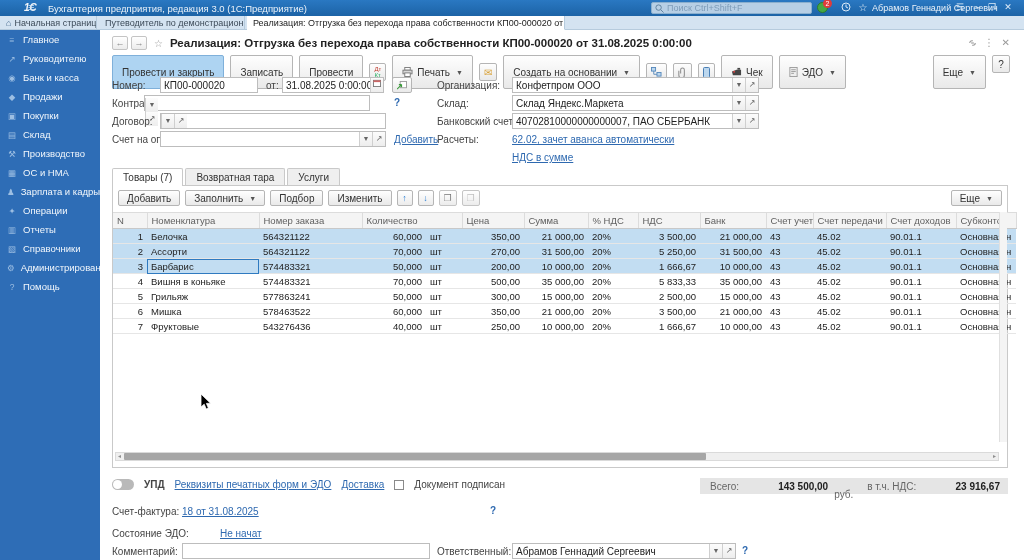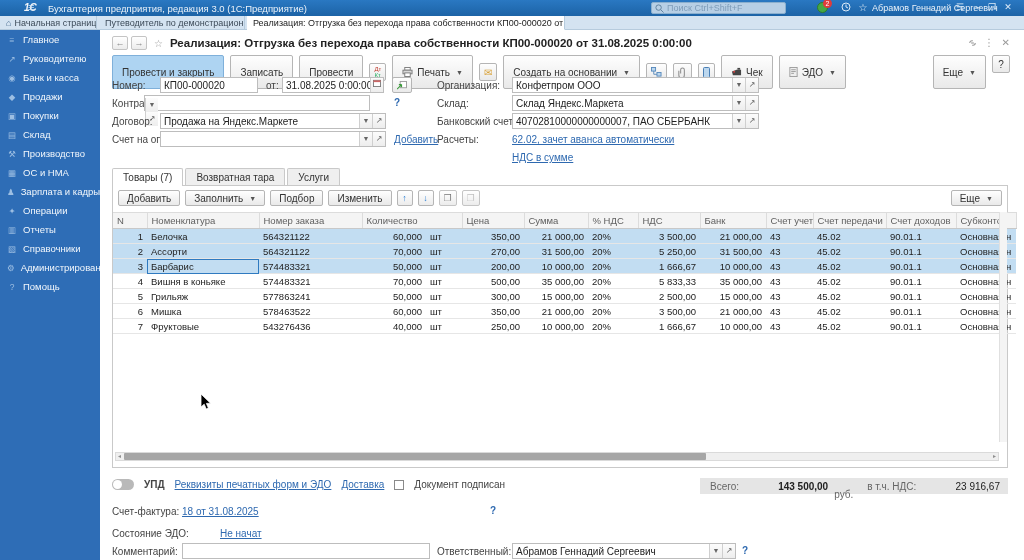--- a/index.html
+++ b/index.html
@@ -6,21 +6,21 @@
   html,body { width:1024px; height:560px; overflow:hidden; }
   body { font-family:"Liberation Sans", sans-serif; font-size:11px; color:#333; background:#fff; }
   #app { position:relative; width:1024px; height:560px; background:#fff; overflow:hidden; }
 
   
   #titlebar { position:absolute; left:0; top:0; width:1024px; height:16px;
     background:linear-gradient(#2a78c2,#1c63a6); color:#fff; }
   #titlebar .logo { position:absolute; left:24px; top:2px; font-weight:bold; font-size:10px; font-style:italic; color:#f3f6fa; }
   #titlebar .burger { position:absolute; left:28px; top:1px; font-size:11px; color:#cfe2f3; }
   #titlebar .wtitle { position:absolute; left:48px; top:3px; font-size:9.5px; color:#eaf2fa; white-space:nowrap; }
-  #searchbox { position:absolute; left:651px; top:2px; width:135px; height:12px; background:#b7cfe5;
+  #searchbox { position:absolute; left:651px; top:2px; width:161px; height:12px; background:#b7cfe5;
     border:1px solid #8aafce; border-radius:2px; display:flex; align-items:center; padding:0 3px; gap:3px; }
   #searchbox .ph { color:#7e9cb8; font-size:9px; white-space:nowrap; overflow:hidden; }
   .tb-ico { position:absolute; top:2px; width:14px; height:12px; text-align:center; font-size:10px; color:#e8f1fa; }
   #notif { left:817px; } #notif .grn { position:absolute; left:0; top:0; width:11px; height:11px; border-radius:50%; background:#45a845; border:1px solid #2d7d2d;}
   #notif .badge { position:absolute; left:6px; top:-3px; min-width:9px; height:9px; background:#e03b3b; color:#fff;
     border-radius:5px; font-size:7px; line-height:9px; padding:0 1px; text-align:center; }
   #hist { left:839px; } #fav { left:856px; }
   #uname { position:absolute; left:872px; top:3px; font-size:9px; color:#eaf2fa; white-space:nowrap; }
   .winbtn { position:absolute; top:1px; width:12px; height:13px; font-size:9px; color:#dcebf8; text-align:center; line-height:13px; }
   #svcmenu { left:954px; } #minb { left:972px; } #maxb { left:986px; } #closeb { left:1002px; }
@@ -315,21 +315,20 @@
     <span class="flabel" style="left:12px;top:68px;">Контрагент:</span>
     <div class="field" style="left:44px;top:65px;width:226px;flex-direction:column;">
       <span class="cval">Физическое лицо</span>
       <span class="cbtn">▼</span>
       <span class="cbtn" style="font-size:8px;">↗</span>
     </div>
     <span class="qmark" style="left:294px;top:67px;">?</span>
 
     <span class="flabel" style="left:12px;top:86px;">Договор:</span>
     <div class="field" style="left:60px;top:83px;width:226px;">
-      <span class="cval">Продажа на Яндекс.Маркете</span>
       <span class="cbtn">▼</span>
       <span class="cbtn" style="font-size:8px;">↗</span>
     </div>
 
     <span class="flabel" style="left:12px;top:104px;">Счет на оплату:</span>
     <div class="field" style="left:60px;top:101px;width:226px;">
       <span class="cval"></span>
       <span class="cbtn">▼</span>
       <span class="cbtn" style="font-size:8px;">↗</span>
     </div>
@@ -539,21 +538,21 @@
         <div class="thumb"></div>
         <span class="sa" style="right:0;">▸</span>
       </div>
     </div>
 
     <div id="totals">
       <span class="tl" style="margin-left:10px;">Всего:</span>
       <span class="tv" style="margin-left:auto;font-weight:bold;">143 500,00</span>
       <span class="tl" style="margin-left:6px;margin-top:16px;">руб.</span>
       <span class="tl" style="margin-left:14px;">в т.ч. НДС:</span>
-      <span class="tv" style="margin-left:auto;margin-right:8px;font-weight:normal;">23 916,67</span>
+      <span class="tv" style="margin-left:auto;margin-right:8px;font-weight:bold;">23 916,67</span>
     </div>
 
     <div id="upd-row" class="abs">
       <span class="toggle">
           <span class="knob"></span>
         </span>
       <span style="font-size:10px;color:#444;font-weight:bold;">УПД</span>
       <span class="link">Реквизиты печатных форм и ЭДО</span>
       <span class="link">Доставка</span>
       <span class="chk"></span>

